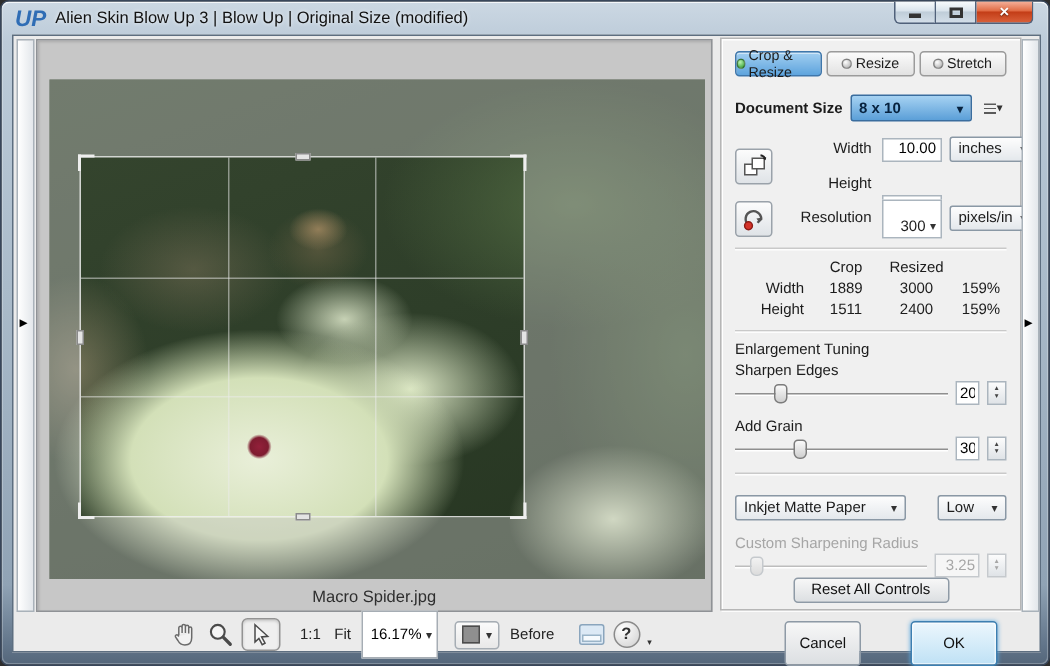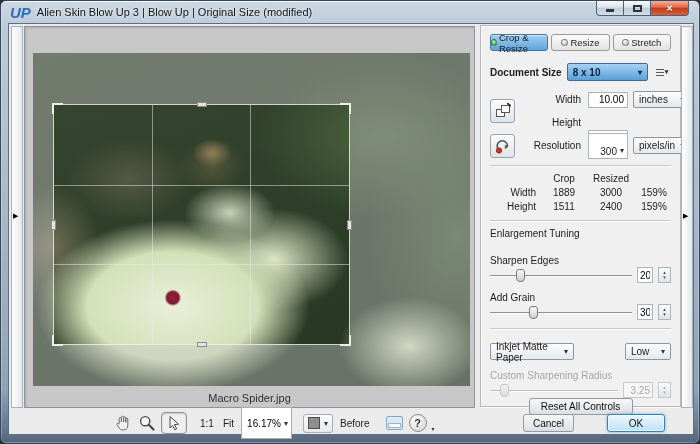--- a/index.html
+++ b/index.html
@@ -101,39 +101,39 @@
   .combo-edit span:first-child { flex:1; text-align:right; }
   .combo.small { height:17px; }
 
   .sep { height:2px; border-top:1px solid #c9c9c9; border-bottom:1px solid #fdfdfd; margin:8px 0 6px 0; }
 
   .size-table { display:grid; grid-template-columns:52px 44px 50px 36px; row-gap:3px; font-size:10px; }
   .size-table .cell { text-align:center; }
   .size-table .rlabel { text-align:right; padding-right:6px; }
 
   .heading { font-size:10px; color:#1c1c1c; }
-  .ctl-label { margin-top:16px; }
+  .ctl-label { margin-top:3px; }
   .slider-row { display:flex; align-items:center; gap:5px; height:16px; margin-top:1px; }
   .slider { flex:1; position:relative; height:14px; }
   .track { position:absolute; left:0; right:0; top:7px; height:1px; background:#8f8f8f; box-shadow:0 1px 0 #fff; }
   .thumb { position:absolute; top:1px; width:9px; height:13px; margin-left:-4px;
     border:1px solid #7c7c7c; border-radius:3px 3px 4px 4px; background:linear-gradient(#fafafa,#cfcfcf); }
   .spin { width:13px; height:16px; border:1px solid #abb5be; background:linear-gradient(#fcfcfc,#dfe3e7);
     display:flex; flex-direction:column; align-items:center; justify-content:center; line-height:1; }
   .spin span { font-size:5px; color:#444; }
   input.val { width:16px; height:16px; border:1px solid #abb5be; background:#fff; font-size:10px; text-align:right;
     padding:0 2px; font-family:"Liberation Sans",sans-serif; }
   .disabled, .disabled * { color:#a6a6a6 !important; border-color:#c5c9cd !important; }
   .disabled .track { background:#bdbdbd; box-shadow:0 1px 0 #fff; }
   .disabled .thumb { background:linear-gradient(#f2f2f2,#dcdcdc); }
   .disabled input.val { background:#f6f6f6; color:#a6a6a6; }
 
   .sharp-row { margin-top:7px; display:flex; align-items:center; }
   .reset-wrap { margin-top:auto; display:flex; justify-content:center; padding-bottom:2px; }
-  .btn { height:18px; border:1px solid #8e9aa6; border-radius:3px; background:linear-gradient(#f7f7f7,#dcdfe2);
+  .btn { height:30px; border:1px solid #8e9aa6; border-radius:3px; background:linear-gradient(#f7f7f7,#dcdfe2);
     font-size:10px; color:#111; display:flex; align-items:center; justify-content:center;
     font-family:"Liberation Sans",sans-serif; }
   .btn.reset { width:104px; height:17px; }
 
   
   .toolbar { position:absolute; left:104px; top:387px; height:24px; display:flex; align-items:center; gap:5px; }
   .tool { display:flex; align-items:center; justify-content:center; }
   .tool-sel { width:26px; height:22px; border:1px solid #939393; border-radius:4px; background:#efefef;
     box-shadow:inset 0 1px 2px rgba(0,0,0,.18); }
   .tb-text { font-size:10px; color:#222; padding:0 2px; }
@@ -308,21 +308,21 @@
         <input class="val" value="30" style="">
         <div class="spin">
           <span>▴</span>
           <span>▾</span>
         </div>
       </div>
 
       <div class="sep"></div>
 
       <div class="sharp-row">
-        <div class="combo small" style="width:84px">
+        <div class="combo small" style="width:114px">
           <span>Inkjet Matte Paper</span>
           <span class="arrow">▾</span>
         </div>
         <div class="combo small" style="width:46px; margin-left:auto">
           <span>Low</span>
           <span class="arrow">▾</span>
         </div>
       </div>
 
       <div class="disabled">

